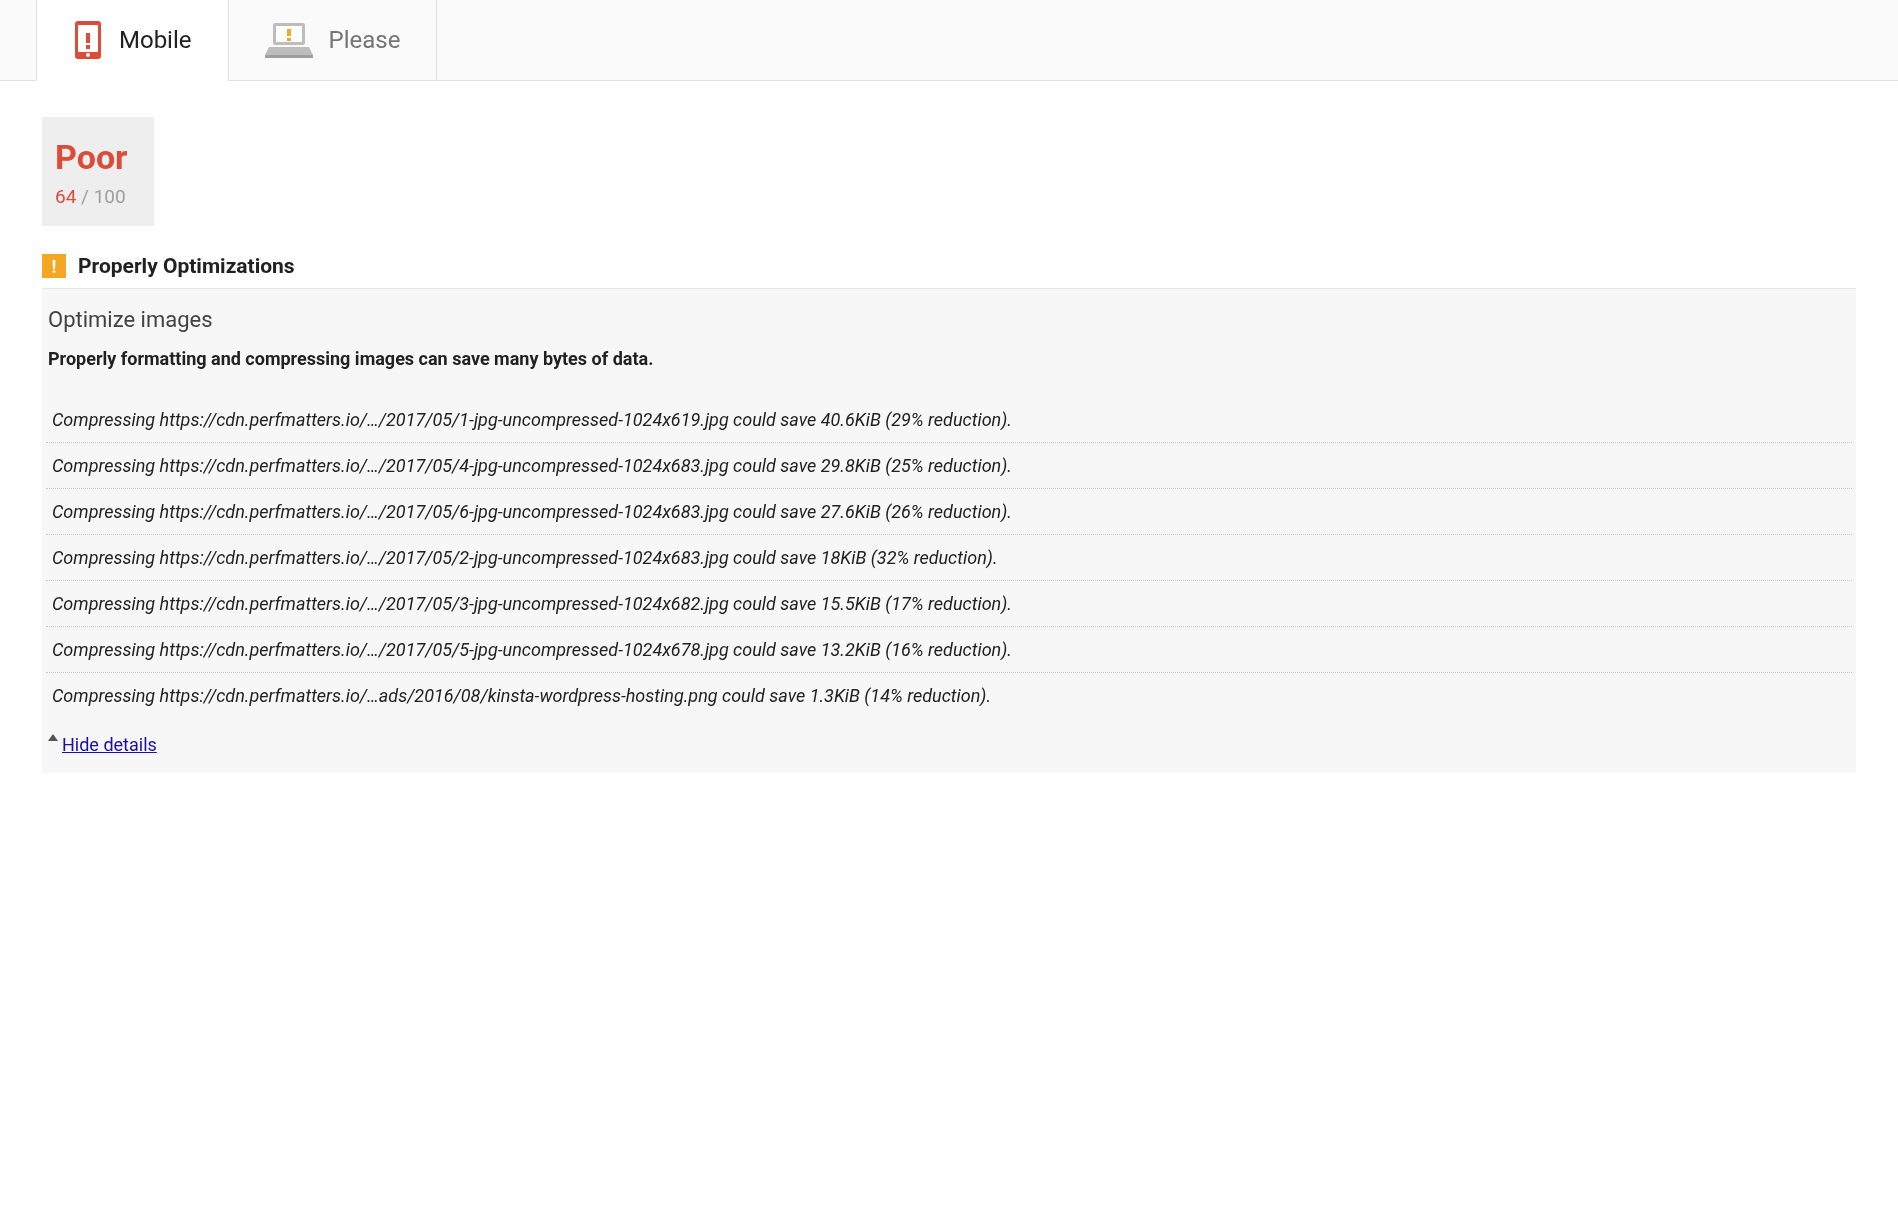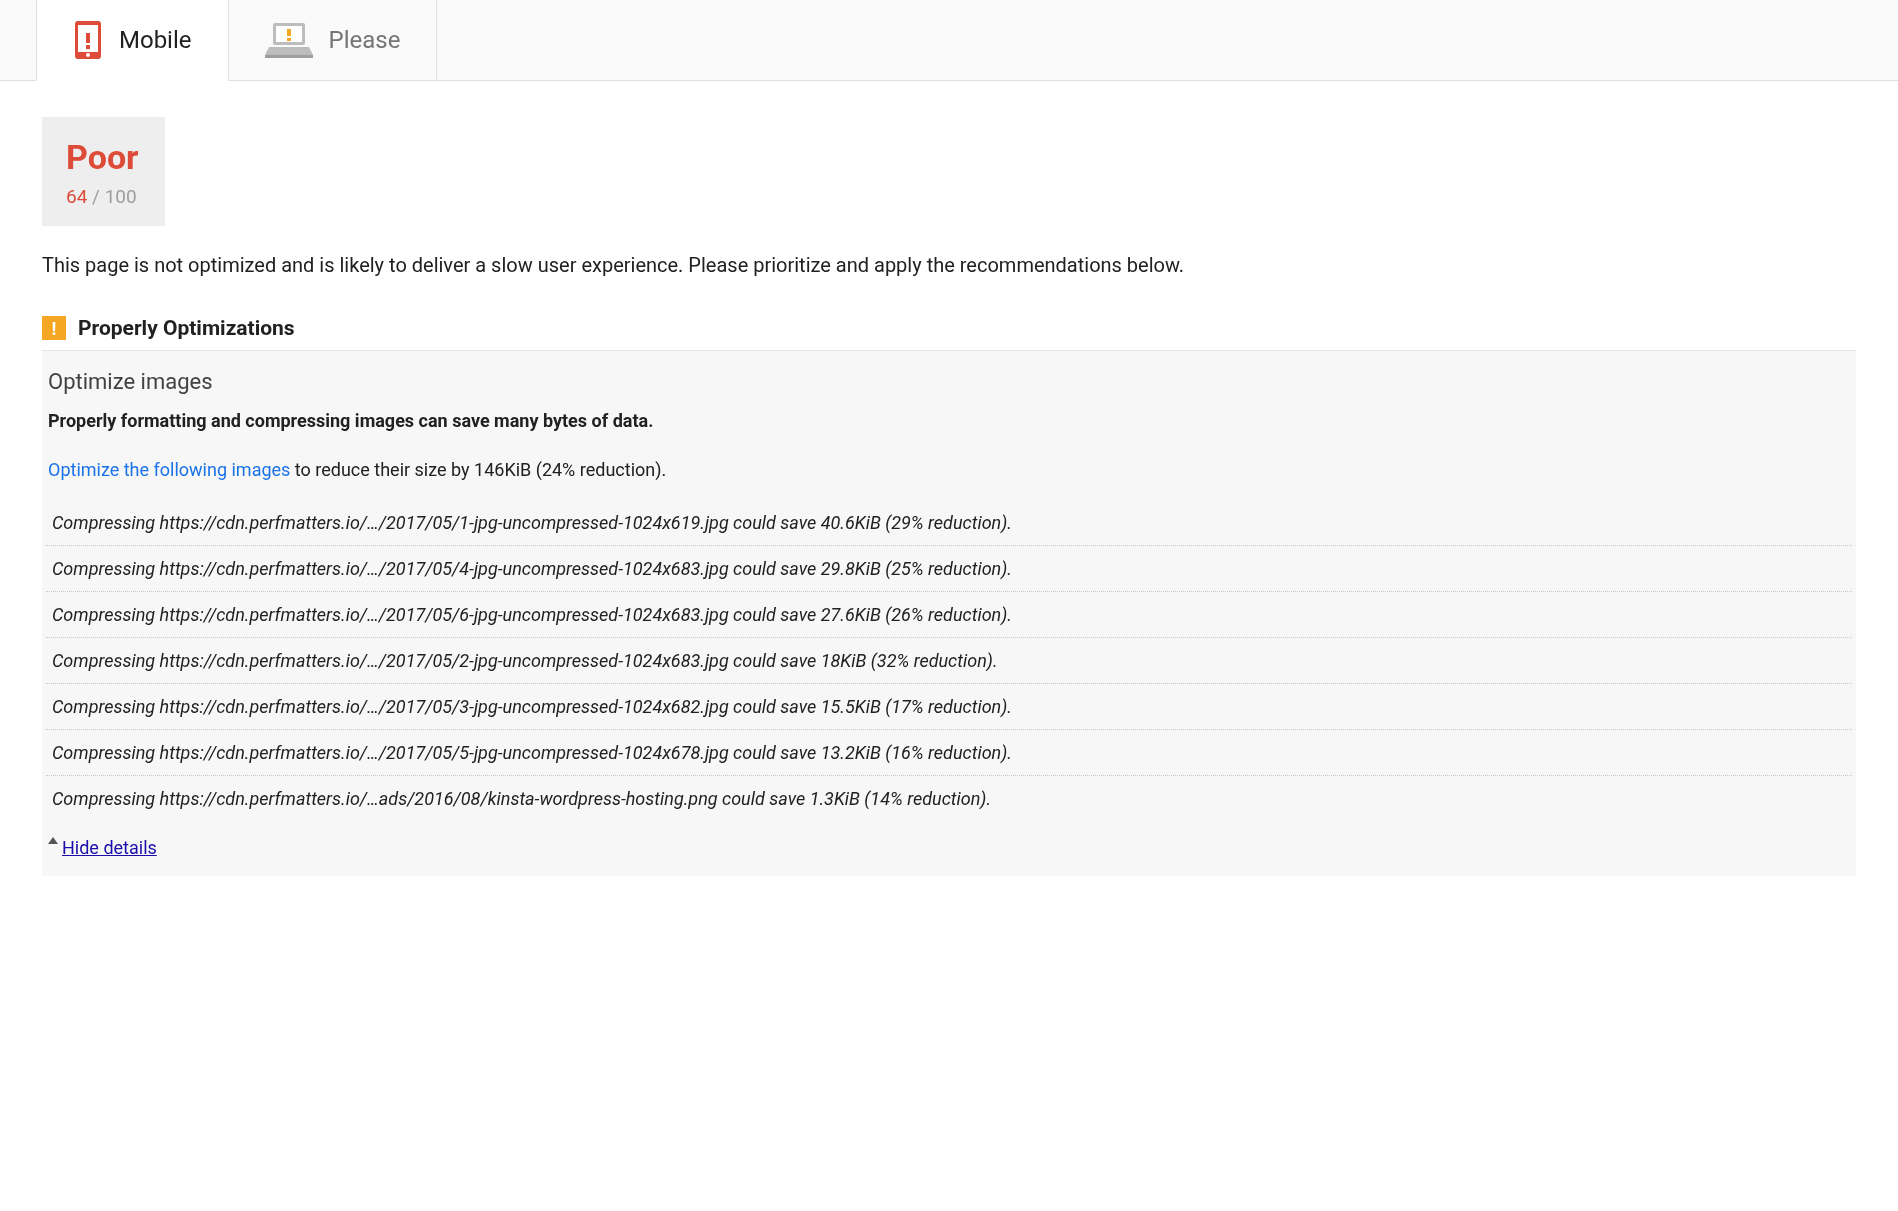--- a/index.html
+++ b/index.html
@@ -30,21 +30,21 @@
     color: #212121;
     border-bottom: 1px solid #fff;
     margin-bottom: -1px;
     border-left: 1px solid #e0e0e0;
   }
   .tab-icon { display: inline-flex; }
   .content { padding: 36px 42px; }
   .score-card {
     display: inline-block;
     background: #eeeeee;
-    padding: 20px 26px 18px 24px;
+    padding: 20px 26px 18px 13px;
     margin-bottom: 24px;
   }
   .score-rating {
     font-size: 34px;
     font-weight: 700;
     color: #dd4b39;
     margin-bottom: 8px;
   }
   .score-line { font-size: 19px; }
   .score-value { color: #dd4b39; }
@@ -161,33 +161,29 @@
 
 <div class="content">
 
   <div class="score-card">
     <div class="score-rating">Poor</div>
     <div class="score-line">
       <span class="score-value">64</span><span class="score-sep"> / </span><span class="score-max">100</span>
     </div>
   </div>
 
-  <p class="summary">This page is not optimized and is likely to deliver a slow user experience. Please prioritize and apply the recommendations below.</p>
 
   <div class="section-header">
     <span class="warn-badge">!</span>
     <span class="section-title">Properly Optimizations</span>
   </div>
 
   <div class="panel">
     <div class="rule-title">Optimize images</div>
     <div class="rule-desc">Properly formatting and compressing images can save many bytes of data.</div>
-    <div class="rule-summary">
-      <a href="#" class="links-blue">Optimize the following images</a><span> to reduce their size by 146KiB (24% reduction).</span>
-    </div>
 
     <ul class="item-list">
       <li>Compressing https://cdn.perfmatters.io/…/2017/05/1-jpg-uncompressed-1024x619.jpg could save 40.6KiB (29% reduction).</li>
       <li>Compressing https://cdn.perfmatters.io/…/2017/05/4-jpg-uncompressed-1024x683.jpg could save 29.8KiB (25% reduction).</li>
       <li>Compressing https://cdn.perfmatters.io/…/2017/05/6-jpg-uncompressed-1024x683.jpg could save 27.6KiB (26% reduction).</li>
       <li>Compressing https://cdn.perfmatters.io/…/2017/05/2-jpg-uncompressed-1024x683.jpg could save 18KiB (32% reduction).</li>
       <li>Compressing https://cdn.perfmatters.io/…/2017/05/3-jpg-uncompressed-1024x682.jpg could save 15.5KiB (17% reduction).</li>
       <li>Compressing https://cdn.perfmatters.io/…/2017/05/5-jpg-uncompressed-1024x678.jpg could save 13.2KiB (16% reduction).</li>
       <li>Compressing https://cdn.perfmatters.io/…ads/2016/08/kinsta-wordpress-hosting.png could save 1.3KiB (14% reduction).</li>
     </ul>

